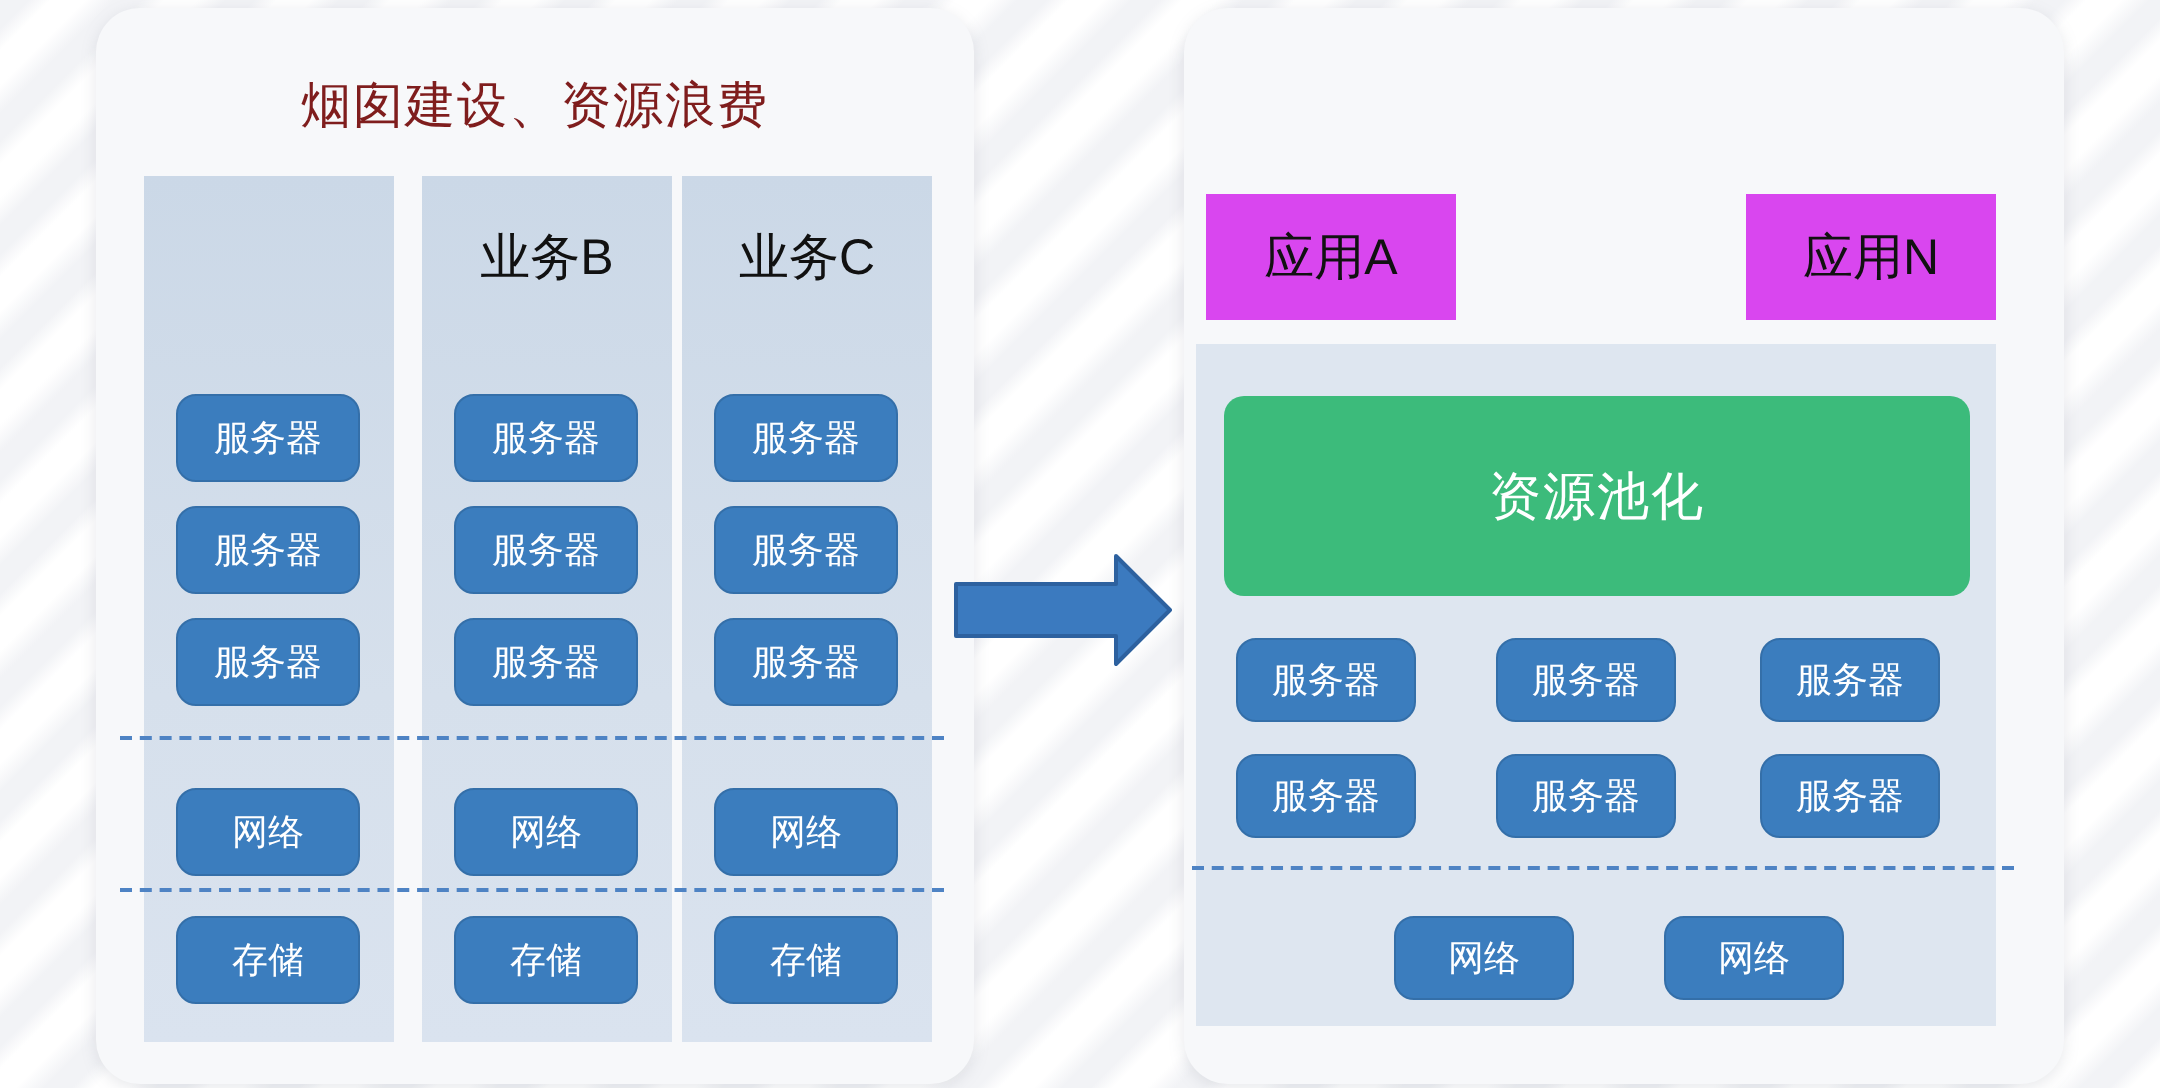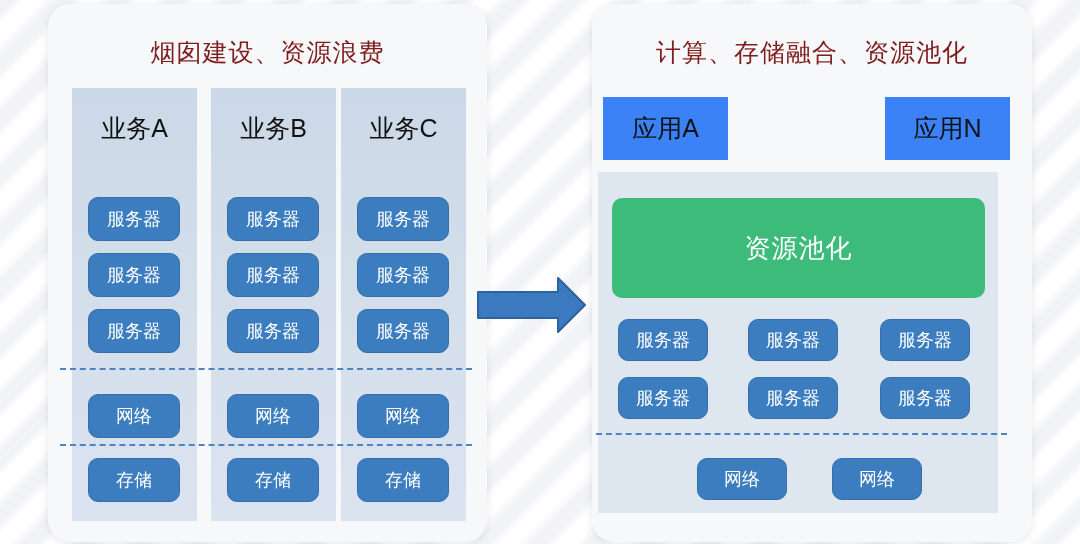--- a/index.html
+++ b/index.html
@@ -32,42 +32,41 @@
   .btn{
     position:absolute;left:16px;width:92px;height:44px;box-sizing:border-box;
     background:#3b7dbe;border:1px solid #346fa9;border-radius:10px;
     color:#ffffff;font-size:18px;display:flex;align-items:center;justify-content:center;
   }
   .dashed{
     position:absolute;height:0;border-top:2px dashed #4e83c4;z-index:5;
   }
   
   .app-box{
-    position:absolute;top:93px;width:125px;height:63px;background:#3b82f6;
+    position:absolute;top:93px;width:125px;height:63px;background:#d946ef;
     display:flex;align-items:center;justify-content:center;font-size:25px;color:#111;
   }
   #pool-panel{
     position:absolute;left:6px;top:168px;width:400px;height:341px;background:#dee6f0;
   }
   #pool-bar{
     position:absolute;left:14px;top:26px;width:373px;height:100px;
     background:#3cbb7b;border-radius:10px;color:#fff;font-size:26px;
     display:flex;align-items:center;justify-content:center;letter-spacing:1px;
   }
   .pool-btn{left:auto;width:90px;height:42px;}
   #arrow{position:absolute;left:477px;top:276px;width:110px;height:58px;}
 </style>
 </head>
 <body>
 
 <div class="card" id="left-card">
   <div class="card-title">烟囱建设、资源浪费</div>
 
   <div class="silo" style="left:24px;">
-    <div class="silo-label">业务A</div>
     <div class="btn" style="top:109px;">服务器</div>
     <div class="btn" style="top:165px;">服务器</div>
     <div class="btn" style="top:221px;">服务器</div>
     <div class="btn" style="top:306px;">网络</div>
     <div class="btn" style="top:370px;">存储</div>
   </div>
 
   <div class="silo" style="left:163px;">
     <div class="silo-label">业务B</div>
     <div class="btn" style="top:109px;">服务器</div>
@@ -88,24 +87,23 @@
 
   <div class="dashed" style="left:12px;top:364px;width:412px;"></div>
   <div class="dashed" style="left:12px;top:440px;width:412px;"></div>
 </div>
 
 <svg id="arrow" viewBox="0 0 110 58" aria-hidden="true">
   <polygon points="1,16 81,16 81,2 108,29 81,56 81,42 1,42" fill="#3b7abf" stroke="#2d619f" stroke-width="2" stroke-linejoin="round"></polygon>
 </svg>
 
 <div class="card" id="right-card">
-  <div class="card-title">计算、存储融合、资源池化</div>
 
   <div class="app-box" style="left:11px;">应用A</div>
-  <div class="app-box" style="left:281px;width:125px;margin-left:12px;">应用N</div>
+  <div class="app-box" style="left:281px;width:125px;">应用N</div>
 
   <div id="pool-panel">
     <div id="pool-bar">资源池化</div>
 
     <div class="btn pool-btn" style="left:20px;top:147px;">服务器</div>
     <div class="btn pool-btn" style="left:150px;top:147px;">服务器</div>
     <div class="btn pool-btn" style="left:282px;top:147px;">服务器</div>
     <div class="btn pool-btn" style="left:20px;top:205px;">服务器</div>
     <div class="btn pool-btn" style="left:150px;top:205px;">服务器</div>
     <div class="btn pool-btn" style="left:282px;top:205px;">服务器</div>

